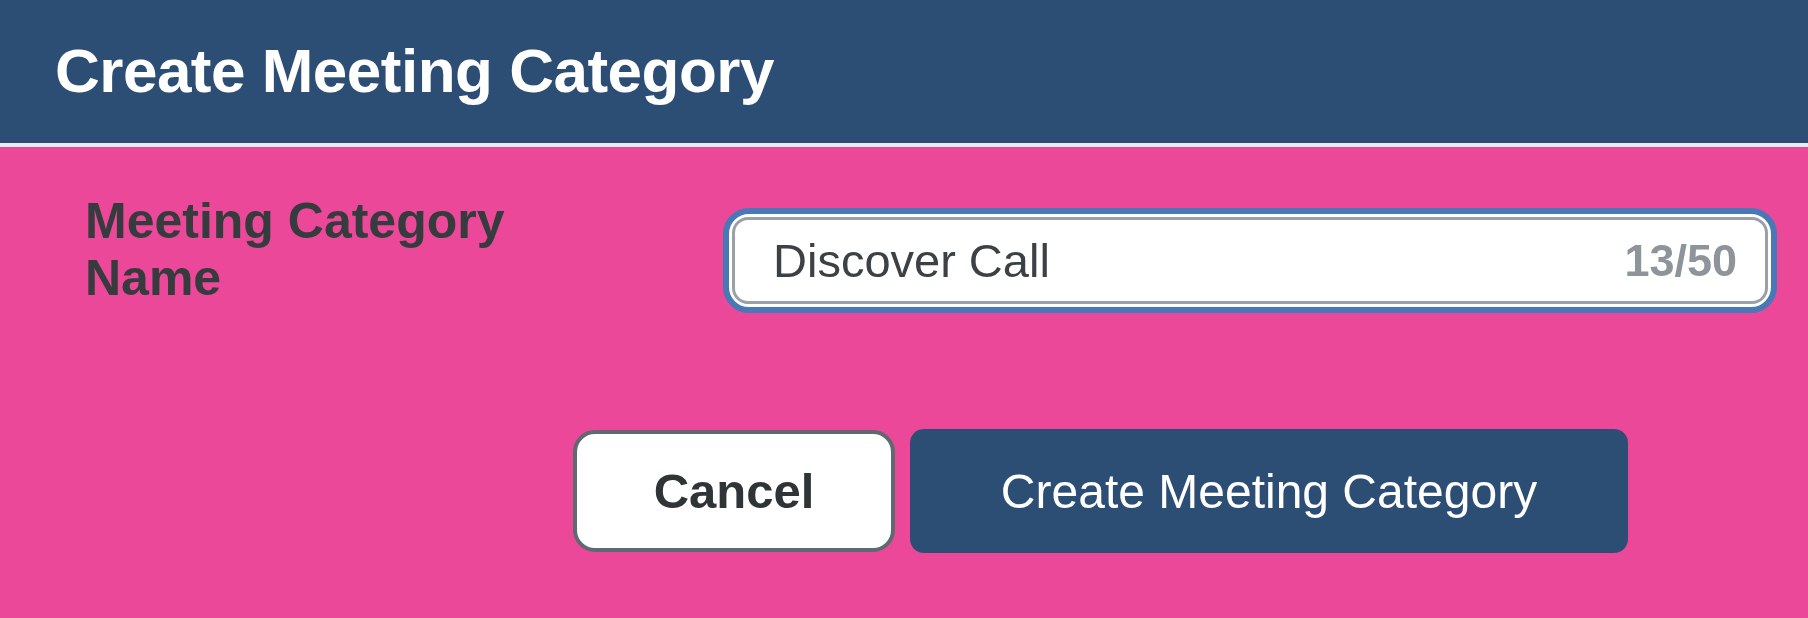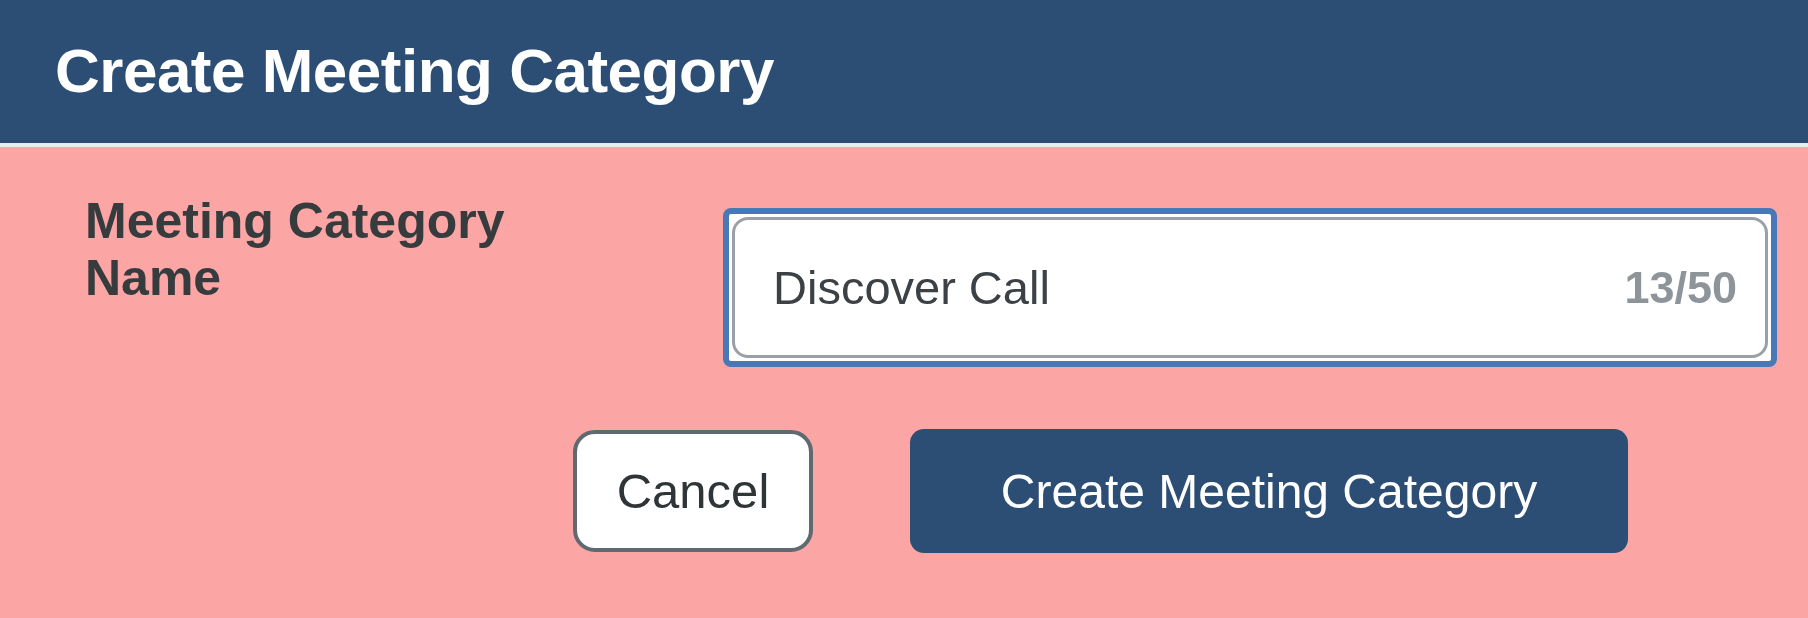--- a/index.html
+++ b/index.html
@@ -5,21 +5,21 @@
   html, body {
     margin: 0;
     padding: 0;
     background: #ffffff;
     font-family: "Liberation Sans", sans-serif;
   }
   .screen {
     position: relative;
     width: 1808px;
     height: 618px;
-    background: #fca5a5;
+    background: #ec4899;
     overflow: hidden;
   }
 
   
   .dialog-header {
     position: absolute;
     top: 0; left: 0;
     width: 100%;
     height: 147px;
     box-sizing: border-box;
@@ -47,24 +47,24 @@
     line-height: 1.13;
     color: var(--label_text, #363b3e);
   }
 
   
   .input-focus-ring {
     position: absolute;
     left: 723px;
     top: 208px;
     width: 1054px;
-    height: 159px;
+    height: 105px;
     box-sizing: border-box;
     border: 6px solid var(--focus_ring, #4879b6);
-    border-radius: 8px;
+    border-radius: 26px;
     background: #ffffff;
     padding: 3px;
   }
   .input-inner {
     width: 100%;
     height: 100%;
     box-sizing: border-box;
     border: 3px solid var(--input_border, #9aa0a6);
     border-radius: 16px;
     display: flex;
@@ -96,27 +96,28 @@
     box-sizing: border-box;
     display: flex;
     align-items: center;
     justify-content: center;
     font-family: "Liberation Sans", sans-serif;
     cursor: pointer;
   }
   .btn-cancel {
     left: 573px;
     top: 430px;
-    width: 240px;
+    width: 322px;
     height: 122px;
     background: #ffffff;
     border: 4px solid var(--cancel_border, #5f6970);
     border-radius: 22px;
     font-size: 49px;
     color: var(--cancel_text, #2f3437);
+    font-weight: bold;
   }
   .btn-primary {
     left: 910px;
     top: 429px;
     width: 718px;
     height: 124px;
     background: var(--button_primary_bg, #2d4e74);
     border: none;
     border-radius: 14px;
     font-size: 48px;

